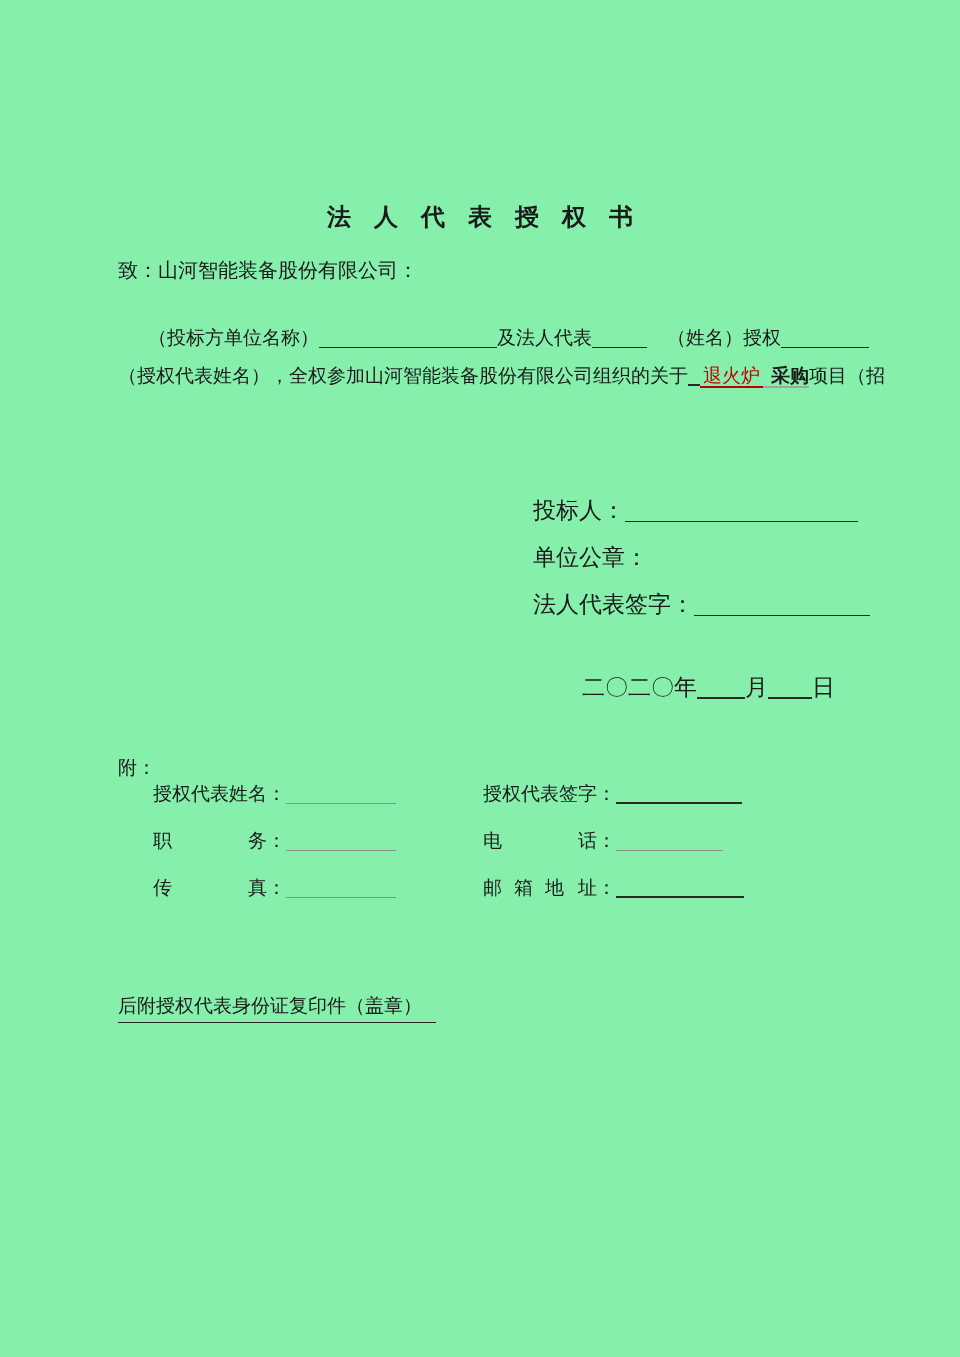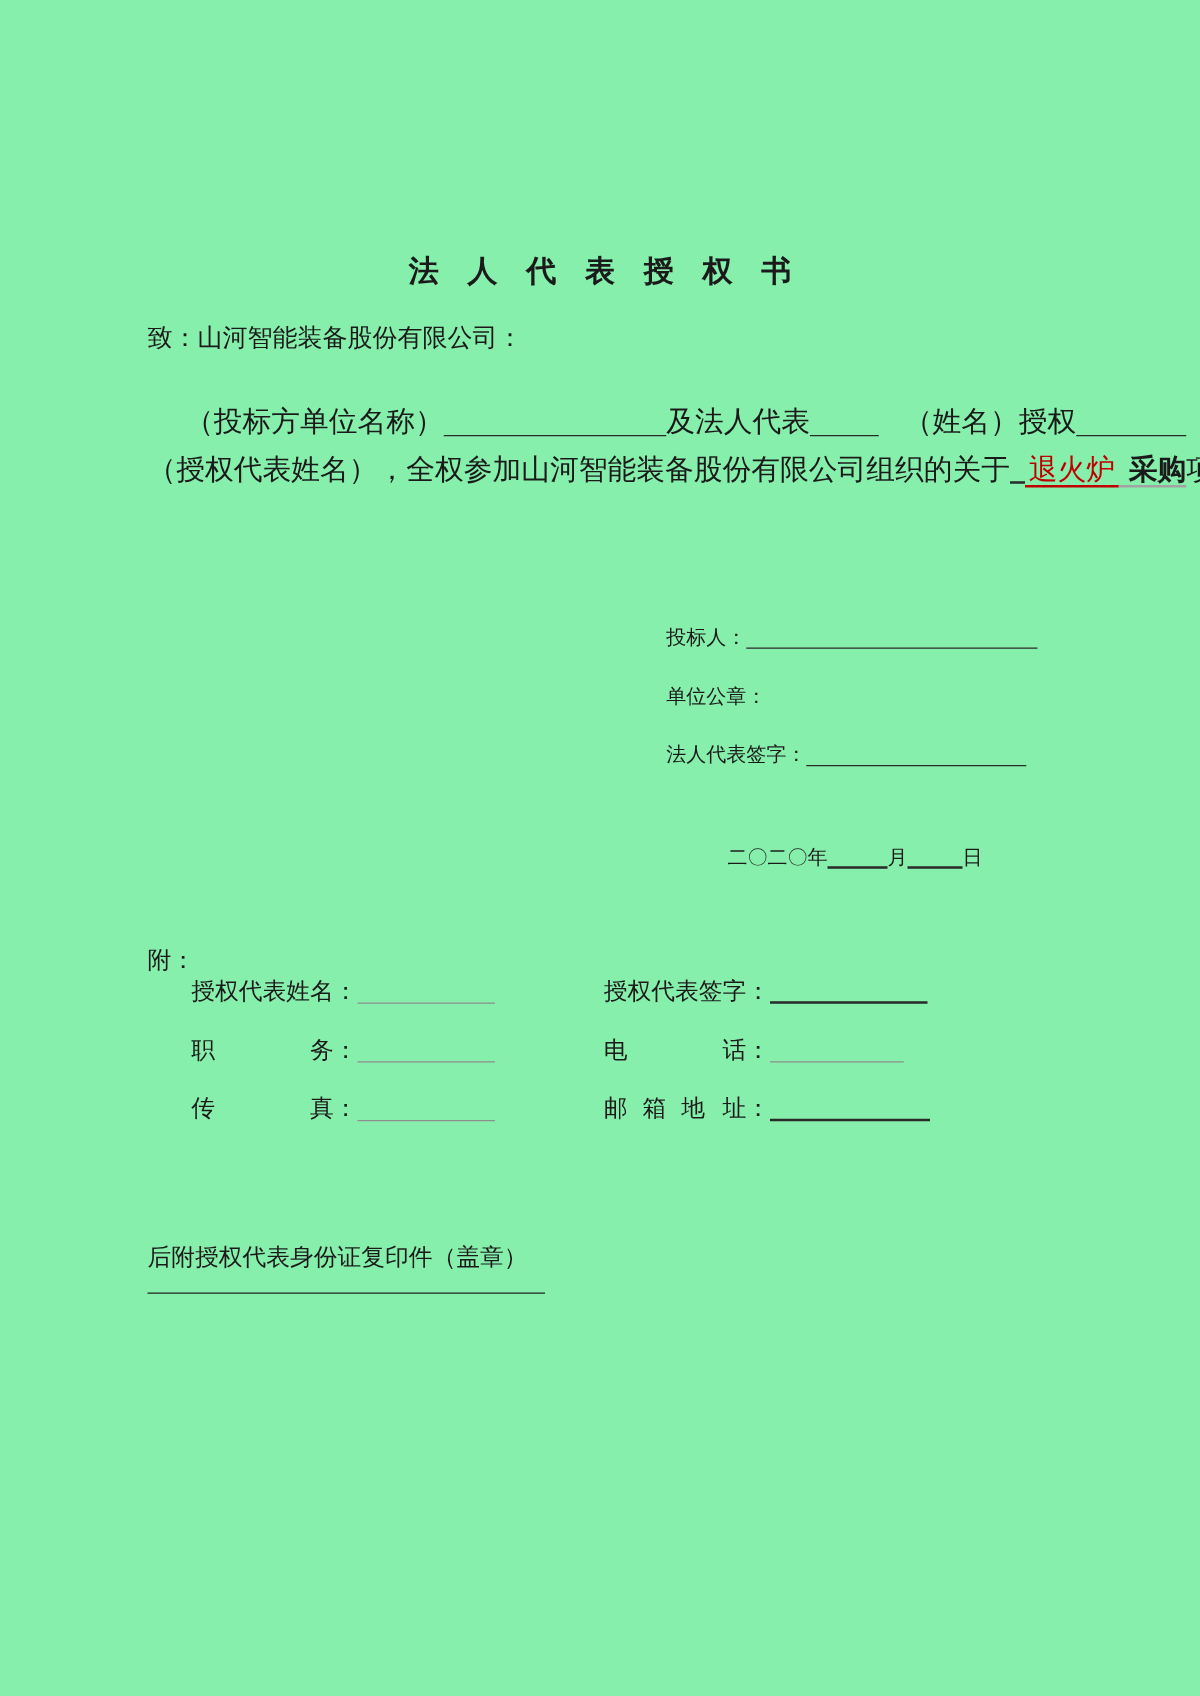--- a/index.html
+++ b/index.html
@@ -31,21 +31,21 @@
     top:257px;
     left:118px;
     font-size:20px;
   }
   .para{
     position:absolute;
     top:319px;
     left:118px;
     width:770px;
     line-height:38px;
-    font-size:23px;
+    font-size:19px;
   }
   .para-line{white-space:nowrap;}
   .indent{padding-left:30px;}
   .blank{
     display:inline-block;
     border-bottom:1.5px solid #2a2a2a;
     height:1em;
     vertical-align:-4px;
   }
   .blank.thick{border-bottom-width:2px;}
@@ -58,21 +58,21 @@
   .u-black{
     border-bottom:2px solid #a3a3a3;
     padding-left:8px;
     font-weight:bold;
   }
   .gap-left{margin-left:20px;}
   .sig-block{
     position:absolute;
     left:533px;
     top:498px;
-    font-size:16px;
+    font-size:23px;
   }
   .sig-row{height:47px;line-height:26px;white-space:nowrap;}
   .date-row{margin-left:49px;margin-top:35px;}
   .att-heading{
     position:absolute;
     left:118px;
     top:755px;
     font-size:19px;
   }
   .att-grid{
@@ -91,21 +91,21 @@
   }
   .spread i{font-style:normal;}
   .email-first{letter-spacing:12px;}
   .footer-note{
     position:absolute;
     left:118px;
     top:993px;
     font-size:19px;
     border-bottom:1.5px solid #222222;
     padding-right:14px;
-    padding-bottom:15px;
+    padding-bottom:3px;
   }
 </style>
 </head>
 <body>
 
 <div class="page">
 
   <div class="doc-title">法人代表授权书</div>
 
   <div class="salutation">致：山河智能装备股份有限公司：</div>

